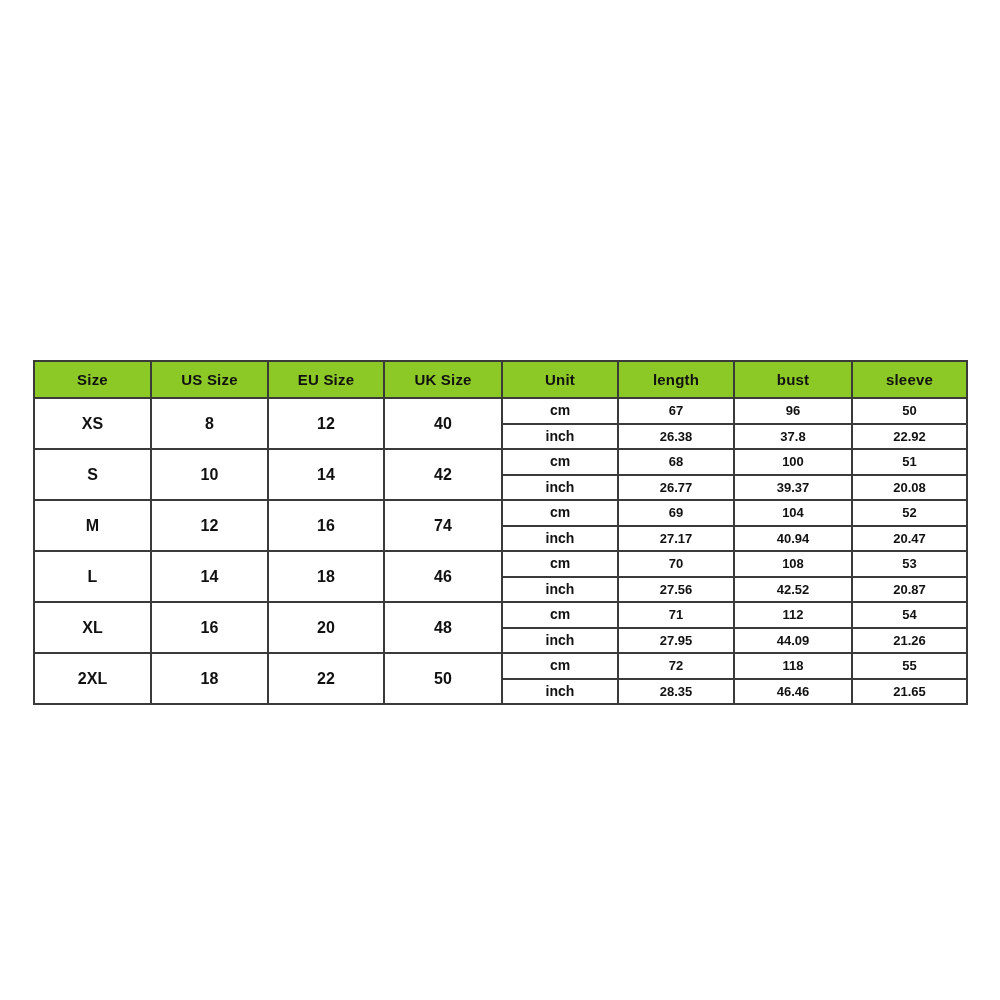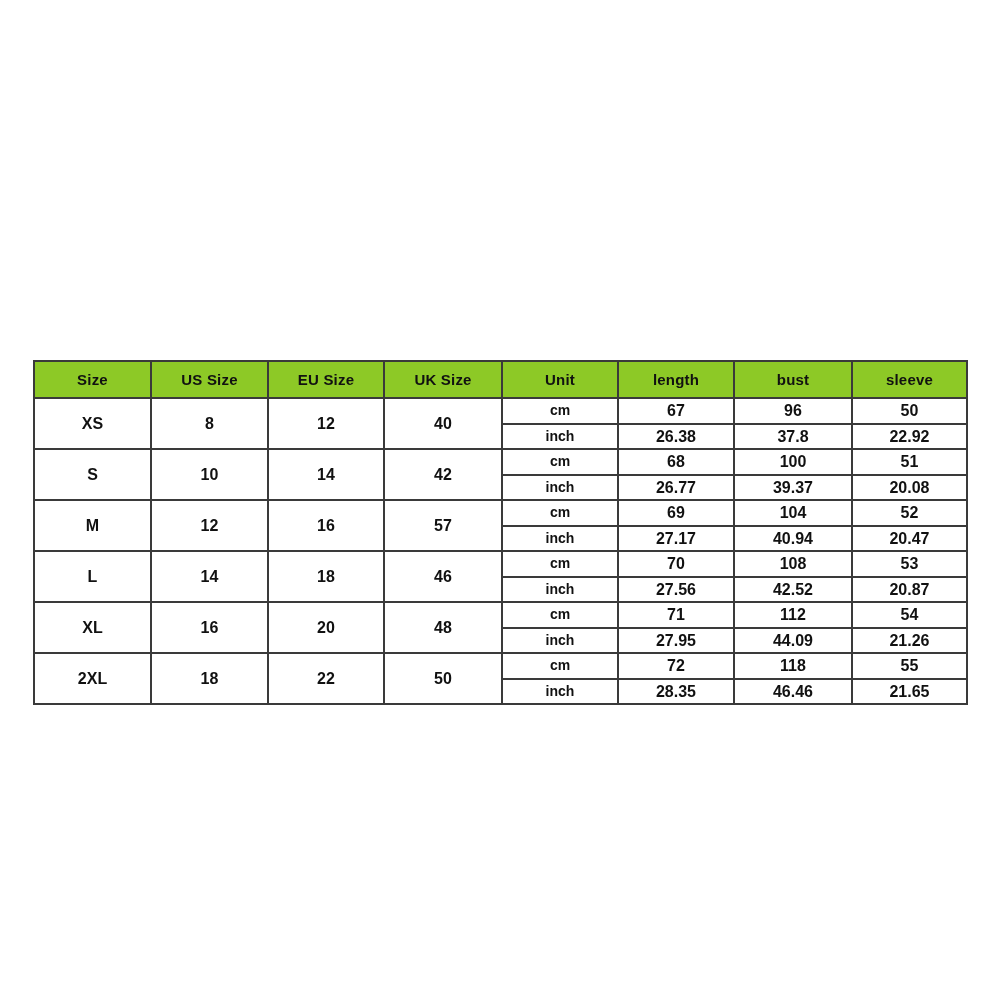--- a/index.html
+++ b/index.html
@@ -55,21 +55,21 @@
   
   td.size-cell {
     font-size: 16px;
     height: 47px;
     margin-left: 45px;
   }
 
   
   td.unit-cell,
   td.meas-cell {
-    font-size: 16px;
+    font-size: 13px;
     height: 23.5px;
     line-height: 23.5px;
   }
 
   td.unit-cell {
     font-size: 14px;
   }
 
   
   col.c-size   { width: 117px; }
@@ -141,21 +141,21 @@
         <td class="unit-cell">inch</td>
         <td class="meas-cell">26.77</td>
         <td class="meas-cell">39.37</td>
         <td class="meas-cell">20.08</td>
       </tr>
 
       <tr>
         <td class="size-cell" rowspan="2">M</td>
         <td class="size-cell" rowspan="2">12</td>
         <td class="size-cell" rowspan="2">16</td>
-        <td class="size-cell" rowspan="2">57</td>
+        <td class="size-cell" rowspan="2">74</td>
         <td class="unit-cell">cm</td>
         <td class="meas-cell">69</td>
         <td class="meas-cell">104</td>
         <td class="meas-cell">52</td>
       </tr>
       <tr>
         <td class="unit-cell">inch</td>
         <td class="meas-cell">27.17</td>
         <td class="meas-cell">40.94</td>
         <td class="meas-cell">20.47</td>

